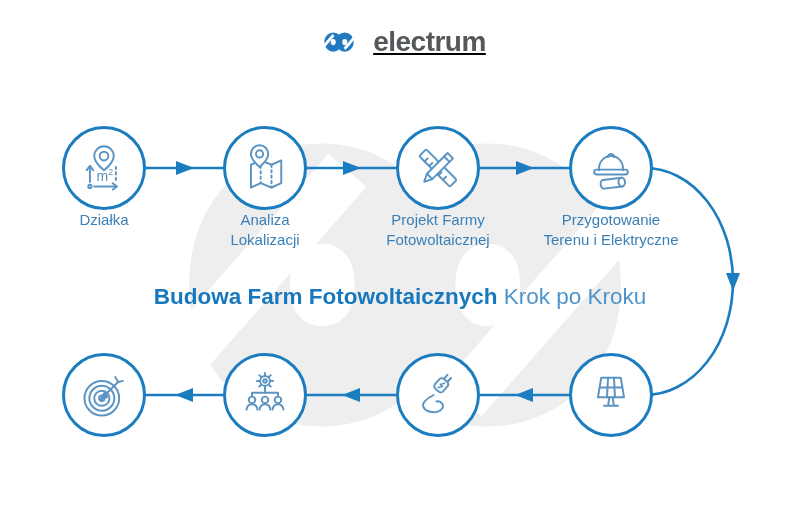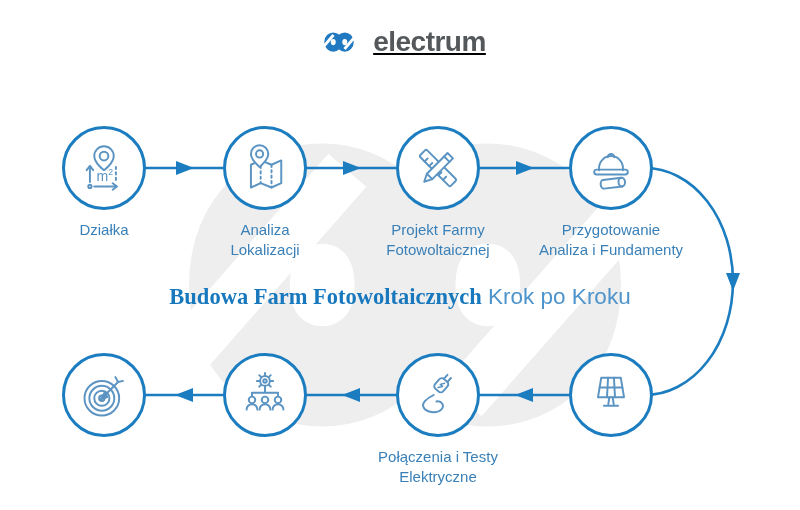--- a/index.html
+++ b/index.html
@@ -12,28 +12,28 @@
   .logo{position:absolute;top:26px;left:0;width:100%;display:flex;justify-content:center;align-items:center;gap:9px;z-index:3;text-decoration:underline;}
   .logo-text{font-size:28px;font-weight:700;color:#55585b;letter-spacing:-0.5px;}
   .connectors{position:absolute;left:0;top:0;z-index:1;}
   .node{position:absolute;width:170px;text-align:center;z-index:2;}
   .node .circle{
     width:84px;height:84px;margin:0 auto;border-radius:50%;
     background:#ffffff;border:3px solid #1b7dc0;box-sizing:border-box;
     display:flex;align-items:center;justify-content:center;
   }
   .node .label{
-    margin-top:10px;font-size:15px;line-height:1.32;color:#3a80b8;
+    font-size:15px;line-height:1.32;color:#3a80b8;
     white-space:pre-line;
   }
   .title{
     position:absolute;top:284px;left:0;width:100%;text-align:center;z-index:3;
     font-size:22.5px;
   }
-  .title .t-bold{font-weight:700;color:#1878bd;font-family:Liberation Serif, serif;}
+  .title .t-bold{font-weight:700;color:#1878bd;}
   .title .t-light{font-weight:400;color:#4e94cb;text-align:right;}
 </style>
 </head>
 <body>
 
 <svg class="watermark" width="720" height="430" viewBox="0 0 100 60" preserveAspectRatio="none">
   <path d="M50 30 C50 13 27 13 27 30 C27 47 50 47 50 30 C50 13 73 13 73 30 C73 47 50 47 50 30 Z" fill="none" stroke="#eeeeee" stroke-width="14" stroke-linejoin="round"></path>
   <path d="M14 46 L42 14" stroke="#ffffff" stroke-width="7" fill="none"></path>
   <path d="M58 46 L86 14" stroke="#ffffff" stroke-width="7" fill="none"></path>
 </svg>
@@ -124,21 +124,21 @@
       <path d="M13 26 v-2 a11 11 0 0 1 22 0 v2"></path>
       <path d="M21 14 a3 3 0 0 1 6 0"></path>
       <rect x="8.5" y="25.5" width="31" height="4.5" rx="2.2"></rect>
       <g transform="rotate(-7 26 38)">
         <path d="M34 34 H17 a2.6 4 0 0 0 0 8 H34"></path>
         <ellipse cx="34" cy="38" rx="3" ry="4"></ellipse>
       </g>
     </svg>
   </div>
   <div class="label">Przygotowanie
-Analiza i Fundamenty</div>
+Terenu i Elektryczne</div>
 </div>
 
 <div class="node" style="left:526px;top:353px">
   <div class="circle">
     <svg width="52" height="52" viewBox="0 0 48 48" fill="none" stroke="#5b94c2" stroke-width="1.8" stroke-linecap="round" stroke-linejoin="round">
       <path d="M15 8 L33 8 L36 26 L12 26 Z"></path>
       <line x1="21.3" y1="8" x2="20.3" y2="26"></line>
       <line x1="26.7" y1="8" x2="27.7" y2="26"></line>
       <line x1="13.5" y1="17" x2="34.5" y2="17"></line>
       <path d="M22.5 26 L21.5 32.5 M25.5 26 L26.5 32.5"></path>
@@ -152,22 +152,20 @@
     <svg width="52" height="52" viewBox="0 0 48 48" fill="none" stroke="#5b94c2" stroke-width="1.8" stroke-linecap="round" stroke-linejoin="round">
       <g transform="rotate(42 27 15)">
         <rect x="22" y="9" width="10" height="12" rx="3"></rect>
         <line x1="24.8" y1="9" x2="24.8" y2="4"></line>
         <line x1="29.2" y1="9" x2="29.2" y2="4"></line>
         <path d="M28 11.5 L25.8 15 h2.8 L26.2 18.5" stroke-width="1.4"></path>
       </g>
       <path d="M20 24 C13 27.5 8.5 31.5 10.8 35.5 C13 40 23 41.5 27 37.5 C30.5 34 27.5 29 22.5 30"></path>
     </svg>
   </div>
-  <div class="label">Połączenia i Testy
-Elektryczne</div>
 </div>
 
 <div class="node" style="left:180px;top:353px">
   <div class="circle">
     <svg width="52" height="52" viewBox="0 0 48 48" fill="none" stroke="#5b94c2" stroke-width="1.8" stroke-linecap="round" stroke-linejoin="round">
       <circle cx="24" cy="11" r="4.5"></circle>
       <circle cx="24" cy="11" r="1.6"></circle>
       <line x1="29" y1="11" x2="31.5" y2="11"></line>
       <line x1="27.5" y1="14.5" x2="29.3" y2="16.3"></line>
       <line x1="24" y1="16" x2="24" y2="18.3"></line>

